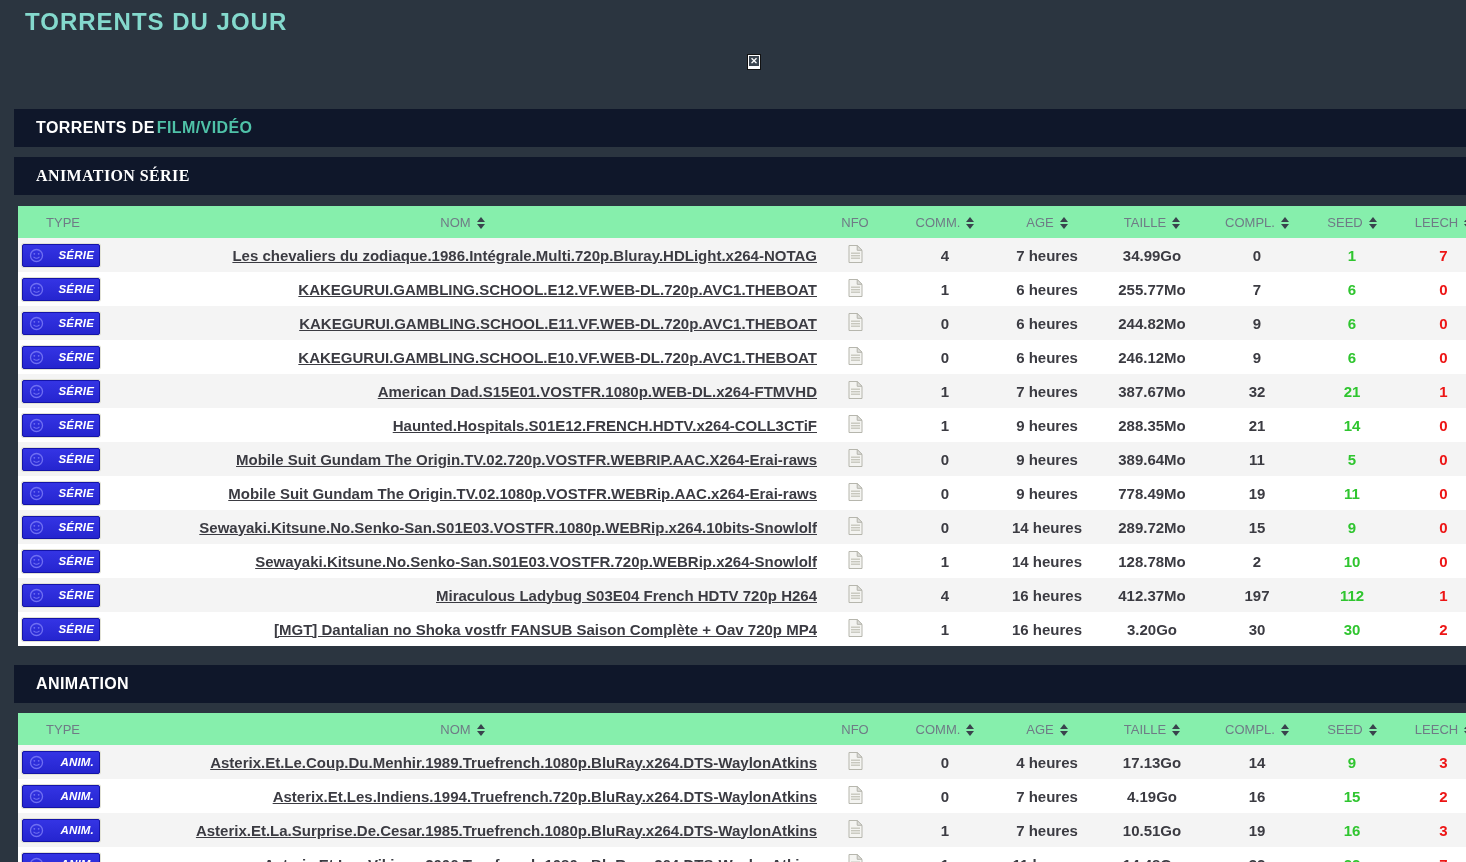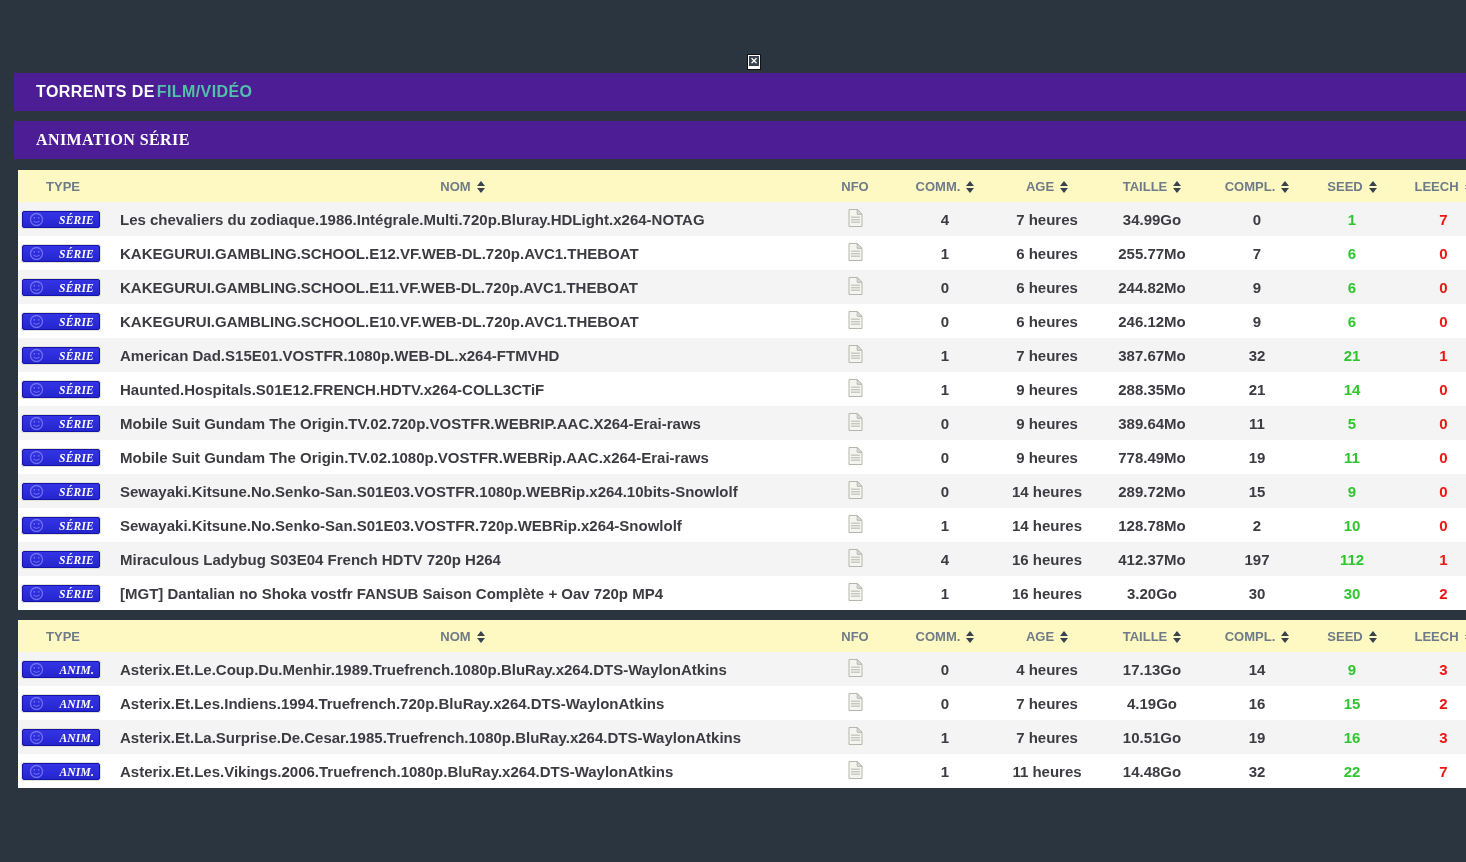--- a/index.html
+++ b/index.html
@@ -25,78 +25,79 @@
     box-sizing:border-box;
   }
   .broken-img span{
     display:block;width:10px;height:10px;margin-top:1px;
     background:#3a444e;color:#fff;font-size:9px;line-height:10px;
     text-align:center;font-weight:bold;
   }
 
   
   .bar{
-    margin-left:14px;height:38px;background:#4c1d95;
+    margin-left:14px;height:38px;background:#0f172a;
     display:flex;align-items:center;padding-left:22px;
     color:#fff;font-size:16px;font-weight:bold;letter-spacing:.4px;
   }
   .bar .cat{color:#4fc2a8;margin-left:2px;}
   .bar-main{margin-top:73px;}
   .bar-sub{margin-top:10px;font-family:Liberation Serif, serif;}
   .bar-anim{margin-top:19px;}
 
   
   .tblwrap{
     margin-left:18px;margin-top:11px;width:1448px;overflow:hidden;
     background:#fff;
   }
   .tblwrap.second{margin-top:10px;}
   table{border-collapse:collapse;table-layout:fixed;width:1472px;background:#fff;}
   th{
-    height:32px;font-size:13px;font-weight:bold;color:#6f7b86;
-    text-align:center;white-space:nowrap;background:#fef9c3;
+    height:32px;font-size:13px;font-weight:normal;color:#6f7b86;
+    text-align:center;white-space:nowrap;background:#86efac;
     padding:0;
   }
   td{
     height:34px;font-size:15px;font-weight:bold;color:#3b3b42;
     text-align:center;white-space:nowrap;overflow:hidden;padding:0;
   }
   tbody tr:nth-child(odd){background:#f4f4f4;}
   tbody tr:nth-child(even){background:#ffffff;}
-  td.c-name{text-align:left;padding-left:12px;}
+  td.c-name{text-align:right;padding-left:12px;text-decoration:underline;}
   .tname{color:#3b3b42;text-decoration:none;cursor:pointer;}
   td.c-seed{color:#2fc52f;}
   td.c-leech{color:#ed1515;}
   td.c-type{padding-left:4px;text-align:left;}
 
   
   .sort{display:inline-flex;flex-direction:column;gap:2px;margin-left:6px;vertical-align:middle;cursor:pointer;}
   .sort .up{width:0;height:0;border-left:4px solid transparent;border-right:4px solid transparent;border-bottom:5px solid #39434d;}
   .sort .dn{width:0;height:0;border-left:4px solid transparent;border-right:4px solid transparent;border-top:5px solid #39434d;}
 
   
   .badge{
     display:inline-flex;align-items:center;justify-content:space-between;
-    width:78px;height:17px;box-sizing:border-box;padding:0 5px 0 6px;
+    width:78px;height:23px;box-sizing:border-box;padding:0 5px 0 6px;
     background:linear-gradient(#3434e4,#2525cf);
     border:1px solid #1414a8;border-radius:2px;
-    box-shadow:0 0 0 1px #e2e2d6;cursor:pointer;vertical-align:middle;font-family:Liberation Serif, serif;
+    box-shadow:0 0 0 1px #e2e2d6;cursor:pointer;vertical-align:middle;
   }
   .badge .blabel{
     color:#fff;font-size:11.5px;font-weight:bold;font-style:italic;
     letter-spacing:.2px;
   }
 
   .nfo{display:inline-block;cursor:pointer;line-height:0;}
 </style>
 </head>
 <body>
 
 <div class="viewport">
 
+  <h1 class="page-title">TORRENTS DU JOUR</h1>
 
   <div class="broken-img">
     <span>✕</span>
   </div>
 
   <div class="bar bar-main">
     <span>TORRENTS DE</span>
     <span class="cat">FILM/VIDÉO</span>
   </div>
 
@@ -556,20 +557,23 @@
     <td class="c-age">16 heures</td>
     <td class="c-size">3.20Go</td>
     <td class="c-compl">30</td>
     <td class="c-seed">30</td>
     <td class="c-leech">2</td>
   </tr>
 </tbody>
     </table>
   </div>
 
+  <div class="bar bar-anim">
+    <span>ANIMATION</span>
+  </div>
 
   <div class="tblwrap second">
     <table>
       <colgroup>
         <col style="width:90px">
           <col style="width:709px">
           <col style="width:76px">
         <col style="width:104px">
           <col style="width:100px">
           <col style="width:110px">

